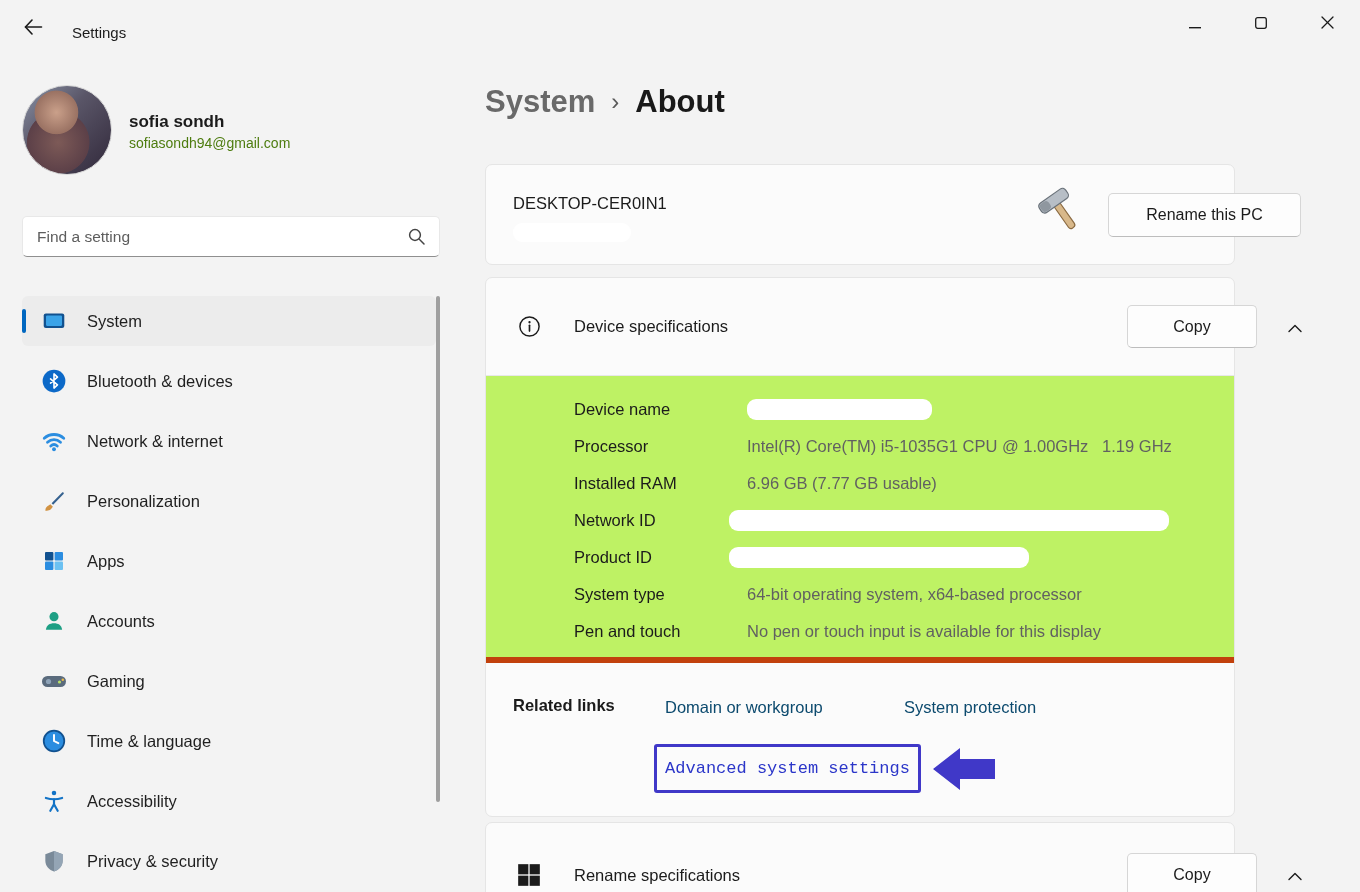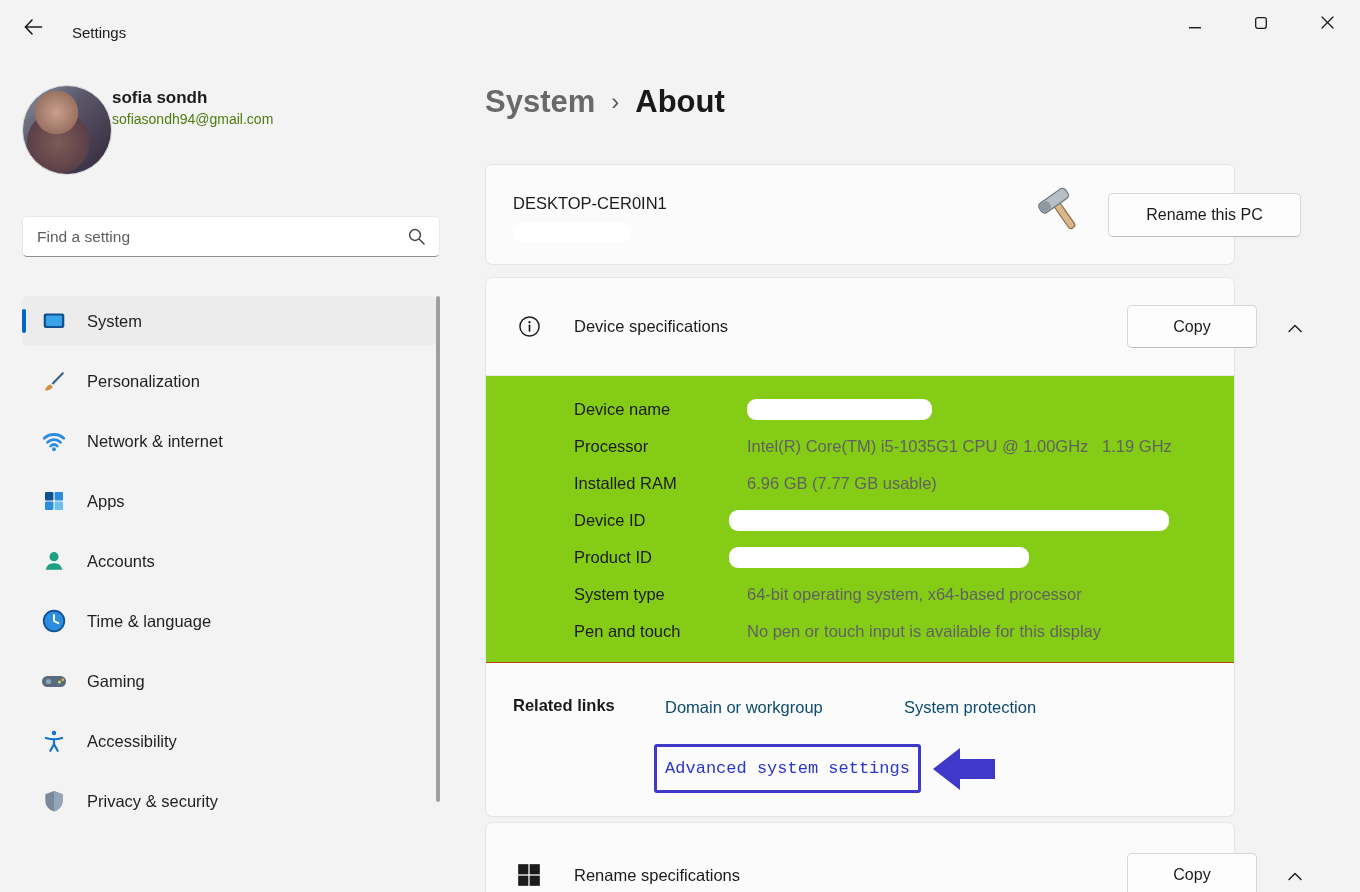--- a/index.html
+++ b/index.html
@@ -13,21 +13,21 @@
   
   .titlebar { position:absolute; top:0; left:0; right:0; height:56px; }
   .back-btn { position:absolute; left:14px; top:14px; width:38px; height:30px;
     display:flex; align-items:center; justify-content:center; border-radius:4px; cursor:pointer; }
   .app-title { position:absolute; left:72px; top:24px; font-size:15px; color:#1b1b1b; }
   .win-controls { position:absolute; right:0; top:0; display:flex; height:48px; }
   .win-btn { width:66px; height:48px; display:flex; align-items:center; justify-content:center; }
 
   
   .sidebar { position:absolute; left:0; top:56px; width:462px; bottom:0; }
-  .user-block { position:absolute; left:22px; top:29px; display:flex; cursor:pointer; }
+  .user-block { position:absolute; left:22px; top:29px; display:flex; align-items:center; gap:17px; cursor:pointer; }
   .avatar { width:90px; height:90px; border-radius:50%;
     background:
       radial-gradient(circle at 38% 30%, #caa08a 0%, #9a7263 26%, transparent 27%),
       radial-gradient(circle at 40% 64%, #7d5a57 0%, #5c4048 40%, transparent 41%),
       linear-gradient(135deg, #8a93a6 0%, #5a5668 40%, #31283a 100%);
     border:1px solid #d8d8d8; }
   .user-name { font-size:17px; font-weight:700; line-height:1.5; }
   .user-email { font-size:14px; color:#4d7c0f; }
 
   .search-box { position:absolute; left:22px; top:160px; width:418px; height:41px;
@@ -72,22 +72,22 @@
 
   
   .card-specs { top:221px; height:540px; }
   .specs-header { position:relative; height:98px; border-bottom:1px solid #e8e8e8; }
   .info-icon { position:absolute; left:31px; top:36px; display:flex; }
   .specs-title { position:absolute; left:88px; top:39px; font-size:16.5px; }
   .copy-btn { position:absolute; left:641px; top:27px; width:130px; height:43px; }
   .chevron { position:absolute; left:798px; top:42px; width:22px; height:16px;
     display:flex; align-items:center; justify-content:center; cursor:pointer; }
 
-  .specs-body { position:relative; height:287px; background:#84cc16;
-    border-bottom:1px solid #c2410c; padding-top:15px; }
+  .specs-body { position:relative; height:287px; background:#bef264;
+    border-bottom:6px solid #c2410c; padding-top:15px; }
   .spec-row { display:flex; align-items:center; height:37px; padding-left:88px; }
   .spec-label { width:173px; font-size:16.5px; color:#1b1b1b; flex:0 0 173px; }
   .spec-value { font-size:16.5px; color:#616161; }
   .val-redact-name { width:185px; height:21px; }
   .val-redact-devid { width:440px; height:21px; margin-left:-18px; }
   .val-redact-prodid { width:300px; height:21px; margin-left:-18px; }
 
   .specs-related { position:relative; height:153px; }
   .related-label { position:absolute; left:27px; top:33px; font-size:16.5px; font-weight:700; }
   .rel-link { position:absolute; top:35px; font-size:16.5px; color:#0c4a6e; cursor:pointer; }
@@ -174,77 +174,86 @@
           <svg width="26" height="26" viewBox="0 0 24 24">
               <rect x="2.5" y="5" width="19" height="13.5" rx="2" fill="#11518f"></rect>
               <rect x="4.6" y="7" width="14.8" height="9.5" rx="1" fill="#3aa3e8"></rect>
             </svg>
         </span>
         <span class="nav-label">System</span>
       </div>
       <div class="nav-item">
         <span class="nav-icon">
           <svg width="26" height="26" viewBox="0 0 24 24">
-              <path d="M4 21 C4 17 7 16.4 8.6 15 L11 17.4 C9.6 19 9 21 4 21 Z" fill="#d19242"></path>
-              <path d="M9.8 14 L19.5 4.2 C20.4 3.3 21.7 4.6 20.8 5.5 L11.2 15.4 Z" fill="#35618f"></path>
-            </svg>
-        </span>
-        <span class="nav-label">Personalization</span>
+              <circle cx="12" cy="12" r="10.5" fill="#0c69c8"></circle>
+              <path d="M12 5.5 v13 M12 5.5 l3.2 2.9 -6.4 5.5 M12 18.5 l3.2 -2.9 -6.4 -5.5" stroke="#ffffff" stroke-width="1.5" fill="none" stroke-linejoin="round" stroke-linecap="round"></path>
+            </svg>
+        </span>
+        <span class="nav-label">Bluetooth &amp; devices</span>
       </div>
       <div class="nav-item">
         <span class="nav-icon">
           <svg width="26" height="26" viewBox="0 0 24 24" fill="none" stroke="#2b8de0" stroke-linecap="round">
               <path d="M3 9.5 C8 4.8 16 4.8 21 9.5" stroke-width="2.6"></path>
               <path d="M6 13.2 C9.5 10 14.5 10 18 13.2" stroke-width="2.6"></path>
               <path d="M9 16.6 C10.8 15 13.2 15 15 16.6" stroke-width="2.6"></path>
               <circle cx="12" cy="19.6" r="1.8" fill="#2b8de0" stroke="none"></circle>
             </svg>
         </span>
         <span class="nav-label">Network &amp; internet</span>
       </div>
       <div class="nav-item">
         <span class="nav-icon">
+          <svg width="26" height="26" viewBox="0 0 24 24">
+              <path d="M4 21 C4 17 7 16.4 8.6 15 L11 17.4 C9.6 19 9 21 4 21 Z" fill="#d19242"></path>
+              <path d="M9.8 14 L19.5 4.2 C20.4 3.3 21.7 4.6 20.8 5.5 L11.2 15.4 Z" fill="#35618f"></path>
+            </svg>
+        </span>
+        <span class="nav-label">Personalization</span>
+      </div>
+      <div class="nav-item">
+        <span class="nav-icon">
           <svg width="24" height="24" viewBox="0 0 24 24">
               <rect x="3" y="3" width="8.4" height="8.4" rx="1" fill="#11518f"></rect>
               <rect x="12.6" y="3" width="8.4" height="8.4" rx="1" fill="#2b8de0"></rect>
               <rect x="3" y="12.6" width="8.4" height="8.4" rx="1" fill="#2b8de0"></rect>
               <rect x="12.6" y="12.6" width="8.4" height="8.4" rx="1" fill="#6cc1f2"></rect>
             </svg>
         </span>
         <span class="nav-label">Apps</span>
       </div>
       <div class="nav-item">
         <span class="nav-icon">
           <svg width="26" height="26" viewBox="0 0 24 24">
               <circle cx="12" cy="8" r="4.2" fill="#1d9f84"></circle>
               <path d="M4.5 20 C5 15.8 8 14 12 14 C16 14 19 15.8 19.5 20 Z" fill="#1d9f84"></path>
             </svg>
         </span>
         <span class="nav-label">Accounts</span>
       </div>
       <div class="nav-item">
         <span class="nav-icon">
-          <svg width="26" height="26" viewBox="0 0 24 24">
-              <circle cx="12" cy="12" r="9.5" fill="#2b8de0"></circle>
-              <circle cx="12" cy="12" r="9.5" fill="none" stroke="#11518f" stroke-width="1.6"></circle>
-              <path d="M12 6.5 V12 L16 14" stroke="#ffffff" stroke-width="1.8" fill="none" stroke-linecap="round"></path>
-            </svg>
-        </span>
-        <span class="nav-label">Time &amp; language</span>
-      </div>
-      <div class="nav-item">
-        <span class="nav-icon">
           <svg width="28" height="26" viewBox="0 0 28 24">
               <rect x="2" y="7" width="24" height="11" rx="5.5" fill="#5a6b7d"></rect>
               <circle cx="8.5" cy="12.5" r="2.6" fill="#8ea3b8"></circle>
               <circle cx="19.5" cy="13" r="1.6" fill="#b8e06a"></circle>
               <circle cx="22.8" cy="10.8" r="1.3" fill="#e8b84a"></circle>
             </svg>
         </span>
         <span class="nav-label">Gaming</span>
+      </div>
+      <div class="nav-item">
+        <span class="nav-icon">
+          <svg width="26" height="26" viewBox="0 0 24 24">
+              <circle cx="12" cy="12" r="9.5" fill="#2b8de0"></circle>
+              <circle cx="12" cy="12" r="9.5" fill="none" stroke="#11518f" stroke-width="1.6"></circle>
+              <path d="M12 6.5 V12 L16 14" stroke="#ffffff" stroke-width="1.8" fill="none" stroke-linecap="round"></path>
+            </svg>
+        </span>
+        <span class="nav-label">Time &amp; language</span>
       </div>
       <div class="nav-item">
         <span class="nav-icon">
           <svg width="26" height="26" viewBox="0 0 24 24" fill="none" stroke="#1273c6" stroke-width="2" stroke-linecap="round">
               <circle cx="12" cy="4.6" r="2.1" fill="#1273c6" stroke="none"></circle>
               <path d="M4.5 9.2 C9 10.6 15 10.6 19.5 9.2"></path>
               <path d="M12 10.5 V15"></path>
               <path d="M12 15 L8.6 21"></path>
               <path d="M12 15 L15.4 21"></path>
             </svg>
@@ -313,21 +322,21 @@
         </div>
         <div class="spec-row">
           <span class="spec-label">Processor</span>
           <span class="spec-value">Intel(R) Core(TM) i5-1035G1 CPU @ 1.00GHz&nbsp;&nbsp; 1.19 GHz</span>
         </div>
         <div class="spec-row">
           <span class="spec-label">Installed RAM</span>
           <span class="spec-value">6.96 GB (7.77 GB usable)</span>
         </div>
         <div class="spec-row">
-          <span class="spec-label">Device ID</span>
+          <span class="spec-label">Network ID</span>
           <span class="redact val-redact-devid"></span>
         </div>
         <div class="spec-row">
           <span class="spec-label">Product ID</span>
           <span class="redact val-redact-prodid"></span>
         </div>
         <div class="spec-row">
           <span class="spec-label">System type</span>
           <span class="spec-value">64-bit operating system, x64-based processor</span>
         </div>

